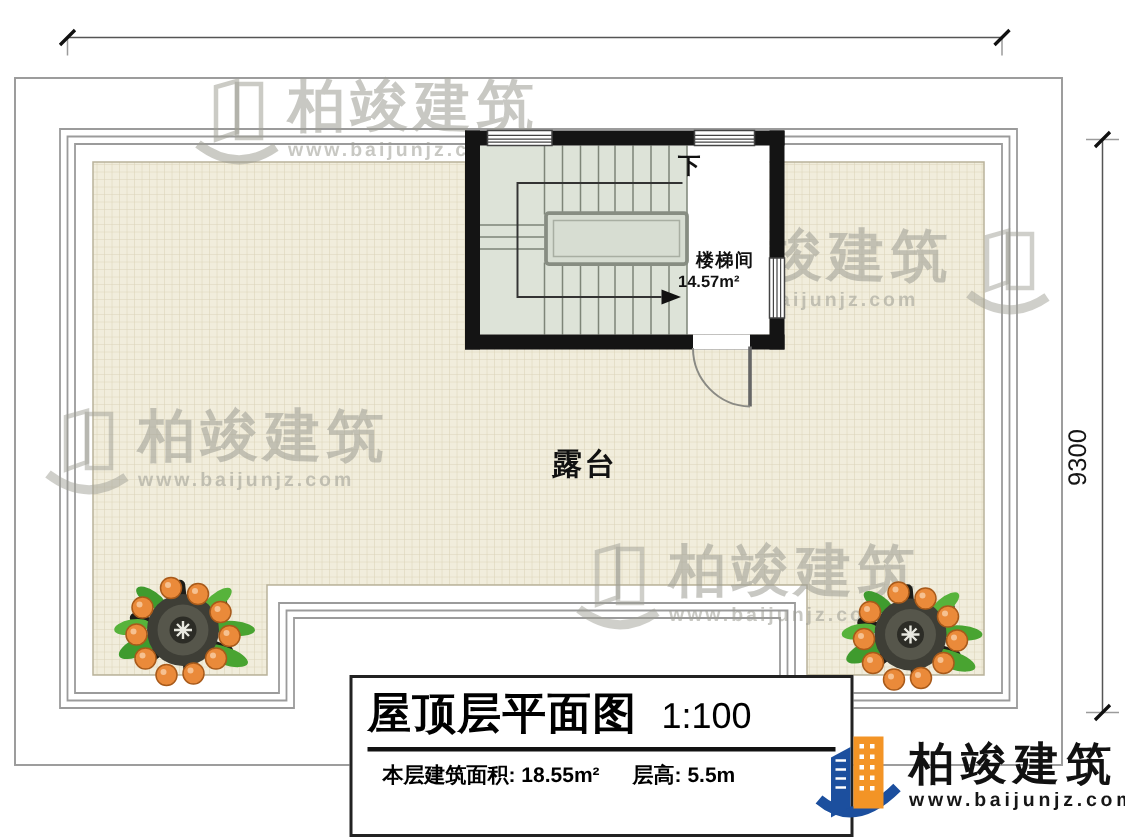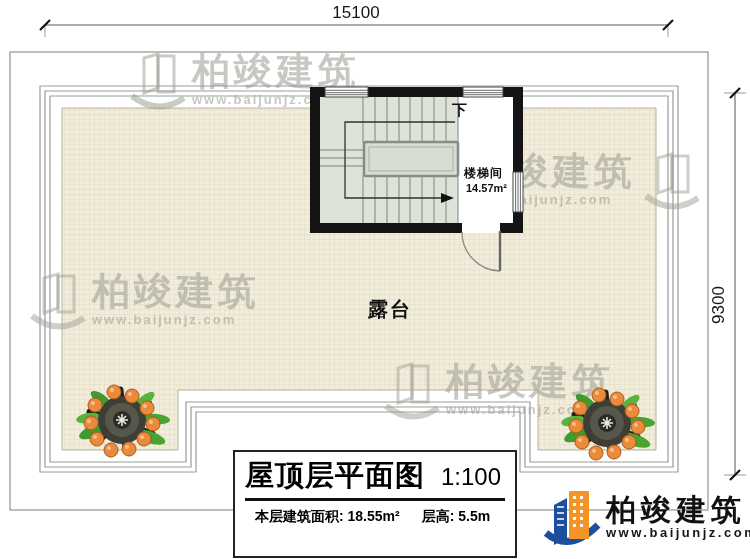--- a/index.html
+++ b/index.html
@@ -15,21 +15,21 @@
   .room-area{font-weight:bold;font-size:11px;}
   .down-lbl{font-weight:bold;font-size:15px;}
   .terrace-lbl{font-weight:bold;font-size:20px;letter-spacing:2px;}
   
   .watermark{position:absolute;display:flex;align-items:flex-start;gap:6px;z-index:1;
              color:rgba(155,155,145,0.55);}
   .watermark.rev{flex-direction:row-reverse;}
   .wm-name{font-size:38px;font-weight:bold;letter-spacing:4px;line-height:1.0;}
   .wm-url{font-size:13px;font-weight:bold;letter-spacing:2px;margin-top:2px;}
   
-  .title-block{position:absolute;left:233px;top:450px;width:284px;height:108px;
+  .title-block{position:absolute;left:233px;top:450px;width:336px;height:108px;
                background:#fff;border:2px solid #222;box-sizing:border-box;z-index:4;
                padding:4px 10px 0 10px;}
   .tb-row1{display:flex;align-items:baseline;gap:16px;border-bottom:3px solid #111;
            padding-bottom:2px;}
   .tb-title{font-size:29px;font-weight:bold;letter-spacing:1px;}
   .tb-scale{font-size:24px;font-weight:normal;}
   .tb-row2{margin-top:7px;font-size:14px;font-weight:bold;display:flex;gap:22px;margin-left:10px;}
   .tb-row3{margin-top:5px;font-size:14px;font-weight:bold;}
   
   .brand{position:absolute;left:540px;top:483px;display:flex;align-items:center;gap:4px;z-index:4;}
@@ -214,29 +214,28 @@
         <rect x="462" y="223" width="38" height="10" fill="#fff"></rect>
         <line x1="500" y1="231" x2="500" y2="271" stroke="#666" stroke-width="2.4"></line>
         <path d="M462,232 A39,39 0 0 0 500,271" fill="none" stroke="#8a8a84" stroke-width="1.3"></path>
       </g>
     </g>
 
     <use href="#plant" x="122" y="420"></use>
     <use href="#plant" x="607" y="423"></use>
   </svg>
 
-  <div class="lbl dim" style="left:300px;top:3px;width:112px;text-align:center;">15100</div>
 
   <div class="lbl dim dim-v" style="left:689px;top:287px;width:60px;height:36px;text-align:center;line-height:36px;">9300</div>
 
   <div class="lbl down-lbl" style="left:452px;top:101px;">下</div>
 
   <div class="lbl room-name" style="left:464px;top:165px;">楼梯间</div>
 
-  <div class="lbl room-area" style="left:466px;top:182px;">14.57m²</div>
+  <div class="lbl room-area" style="left:452px;top:182px;">14.57m²</div>
 
   <div class="lbl terrace-lbl" style="left:368px;top:296px;">露台</div>
 
   <div class="title-block">
     <div class="tb-row1">
       <span class="tb-title">屋顶层平面图</span>
       <span class="tb-scale">1:100</span>
     </div>
     <div class="tb-row2">
       <span>本层建筑面积: 18.55m²</span>

